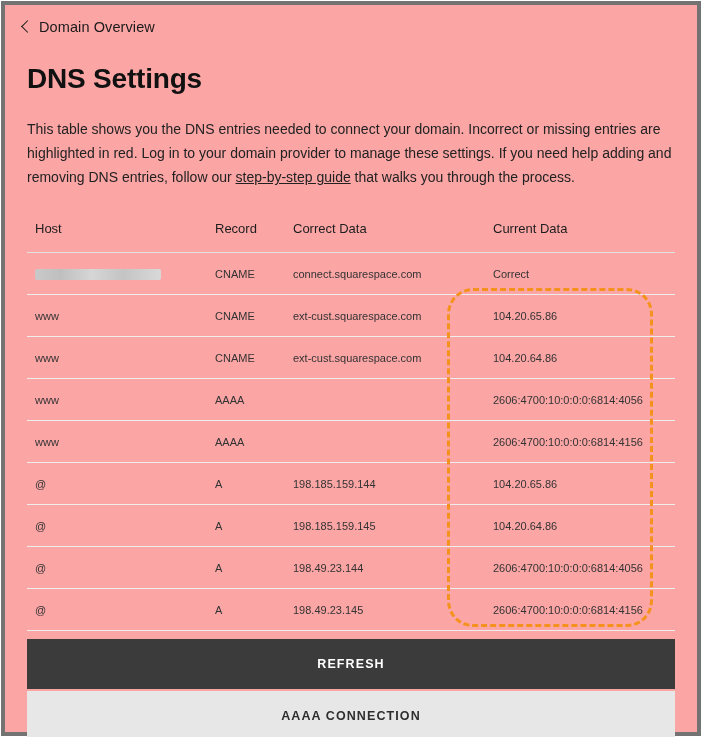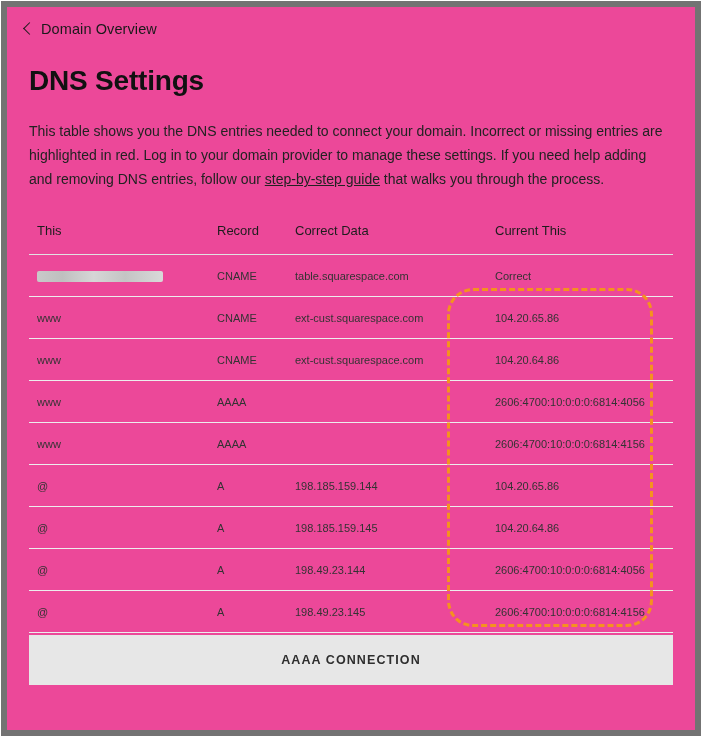--- a/index.html
+++ b/index.html
@@ -16,22 +16,22 @@
     background: #ffffff;
     overflow: hidden;
   }
   .frame {
     position: absolute;
     left: 1px;
     top: 1px;
     width: 700px;
     height: 735px;
     box-sizing: border-box;
-    border: 6px solid #737373;
-    background: #ec4899;
+    border: 4px solid #737373;
+    background: #fca5a5;
   }
   .back-bar {
     display: flex;
     align-items: center;
     padding: 14px 18px 10px 14px;
     gap: 8px;
   }
   .chev {
     display: inline-block;
     width: 12px;
@@ -170,31 +170,31 @@
 
       <table class="dns">
         <colgroup>
           <col class="col-host">
           <col class="col-record">
           <col class="col-required">
           <col class="col-current">
         </colgroup>
         <thead>
           <tr>
-            <th>This</th>
+            <th>Host</th>
             <th>Record</th>
             <th>Correct Data</th>
-            <th>Current This</th>
+            <th>Current Data</th>
           </tr>
         </thead>
         <tbody>
             <tr>
               <td><span class="redacted"></span></td>
               <td class="record-ok">CNAME</td>
-              <td>table.squarespace.com</td>
+              <td>connect.squarespace.com</td>
               <td class="current-ok">Correct</td>
             </tr>
             <tr>
               <td>www</td>
               <td class="record-bad">CNAME</td>
               <td>ext-cust.squarespace.com</td>
               <td class="current-bad">104.20.65.86</td>
             </tr>
             <tr>
               <td>www</td>
@@ -236,18 +236,19 @@
               <td>@</td>
               <td class="record-bad">A</td>
               <td>198.49.23.145</td>
               <td class="current-bad">2606:4700:10:0:0:0:6814:4156</td>
             </tr>
           </tbody>
       </table>
     </div>
 
     <div class="btn-wrap">
+      <button class="btn btn-refresh">REFRESH</button>
       <button class="btn btn-test">AAAA CONNECTION</button>
     </div>
 
   </div>
   <div class="highlight-box"></div>
 </div>
 
 </body></html>

